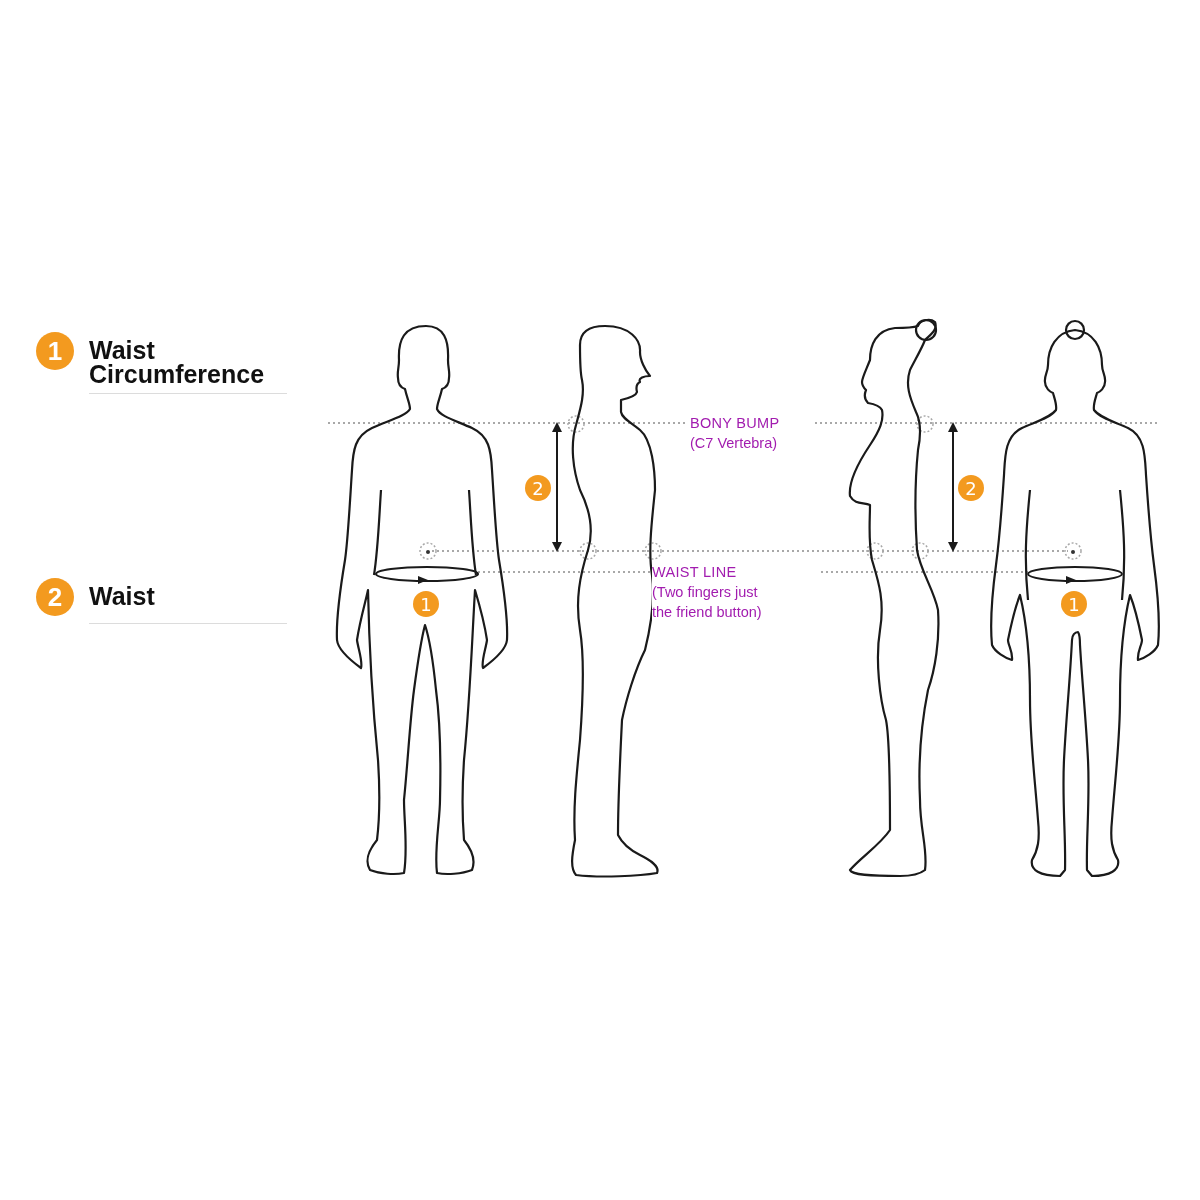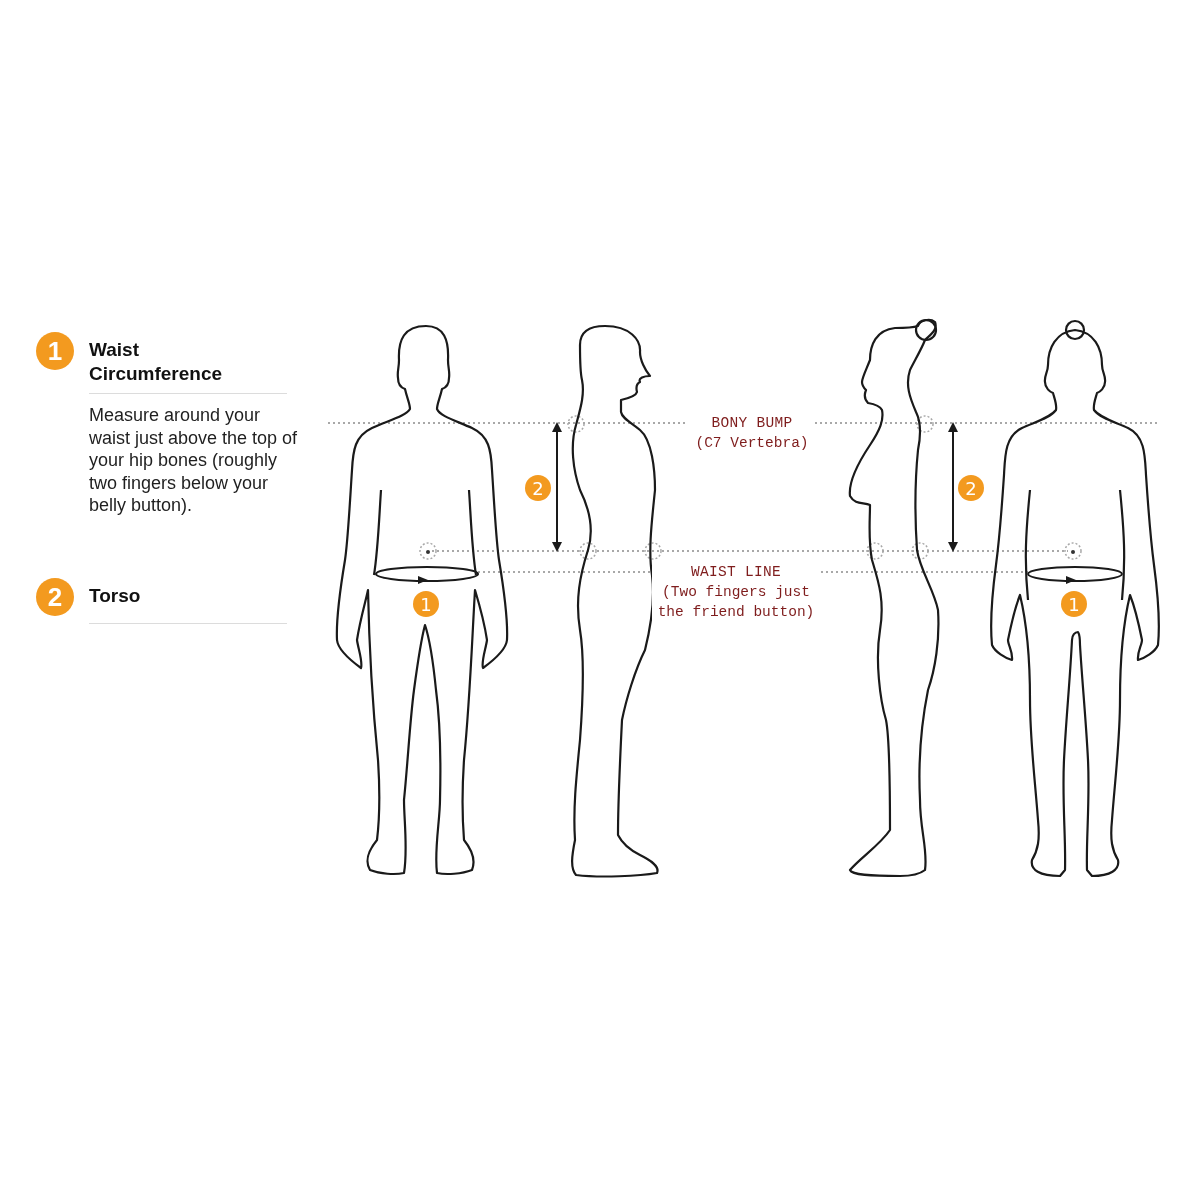--- a/index.html
+++ b/index.html
@@ -1,46 +1,45 @@
 <!DOCTYPE html>
 <html><head>
   <meta charset="utf-8">
   <style>
     html, body { margin: 0; padding: 0; background: #ffffff; }
     body { width: 1200px; height: 1200px; position: relative; overflow: hidden; font-family: "Liberation Sans", sans-serif; color: #1a1a1a; }
     .sidebar { position: absolute; left: 36px; top: 334px; width: 260px; }
     .step { position: relative; }
     .step-header { display: flex; align-items: flex-start; }
     .badge { width: 38px; height: 38px; border-radius: 50%; background: #f39a1f; color: #fff; font-weight: bold; font-size: 26px; display: flex; align-items: center; justify-content: center; flex-shrink: 0; margin-top: -2px; }
-    .step-title { margin-left: 15px; font-weight: bold; font-size: 19px; line-height: 24px; color: #111; padding-top: 4px; }
+    .step-title { margin-left: 15px; font-weight: bold; font-size: 25px; line-height: 24px; color: #111; padding-top: 4px; }
     .divider { margin-left: 53px; border: none; border-top: 1px solid #dcdcdc; margin-top: 7px; margin-bottom: 10px; width: 198px; }
     .step-body { margin-left: 53px; font-size: 18px; line-height: 22.5px; color: #1f1f1f; width: 210px; }
     .step-1 { position: absolute; top: 0; }
     .step-2 { position: absolute; top: 246px; }
     .diagram { position: absolute; left: 0; top: 0; width: 1200px; height: 1200px; }
-    .label { position: absolute; text-align: center; font-family: Liberation Mono, monospace; font-size: 14.5px; line-height: 20px; color: #7f1d1d; background: #fff; }
+    .label { position: absolute; text-align: left; font-family: Liberation Sans, sans-serif; font-size: 14.5px; line-height: 20px; color: #a21caf; background: #fff; }
     .label .main { letter-spacing: 0.3px; }
   </style>
 </head>
 <body>
 
 <div class="sidebar">
   <div class="step step-1">
     <div class="step-header">
       <div class="badge">1</div>
       <div class="step-title" style="width:170px;">Waist Circumference</div>
     </div>
     <hr class="divider">
-    <div class="step-body">Measure around your waist just above the top of your hip bones (roughly two fingers below your belly button).</div>
   </div>
 
   <div class="step step-2">
     <div class="step-header">
       <div class="badge">2</div>
-      <div class="step-title">Torso</div>
+      <div class="step-title">Waist</div>
     </div>
     <hr class="divider">
   </div>
 </div>
 
 <svg class="diagram" viewBox="0 0 1200 1200" xmlns="http://www.w3.org/2000/svg">
   <g fill="none" stroke="#a8a8a8" stroke-width="2" stroke-dasharray="2 3">
 
     <line x1="328" y1="423" x2="688" y2="423"></line>
     <line x1="815" y1="423" x2="1160" y2="423"></line>

